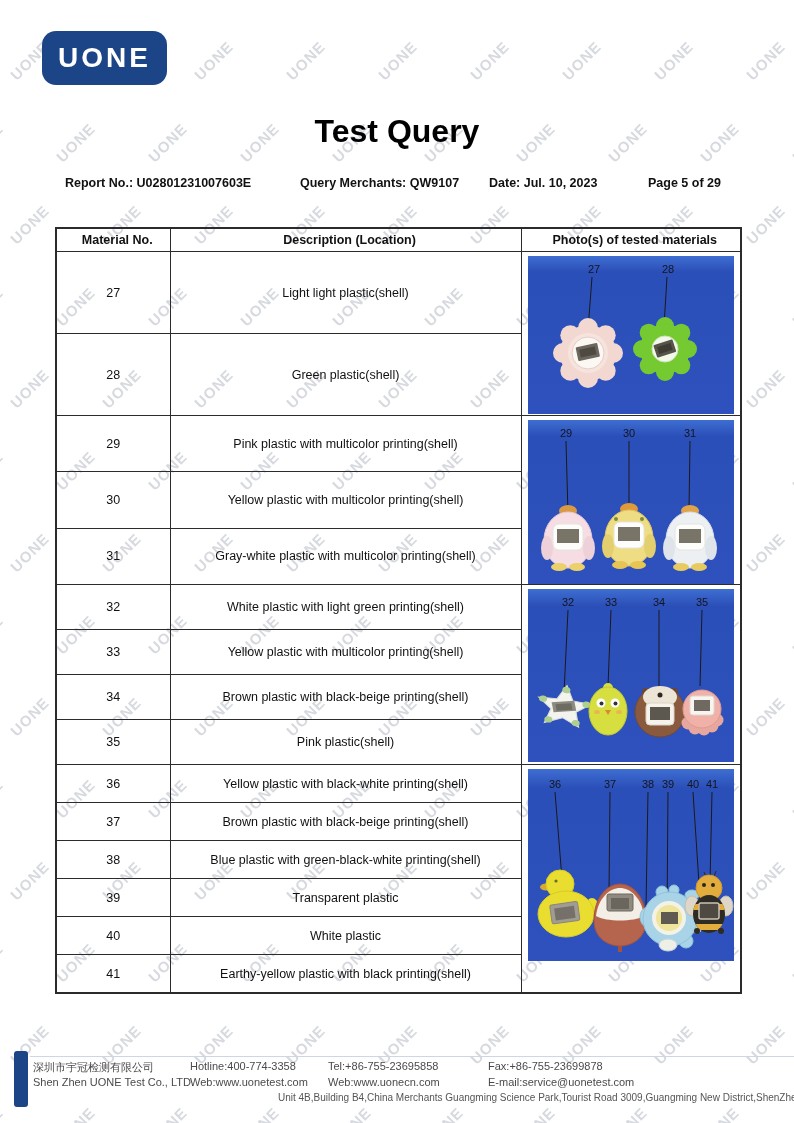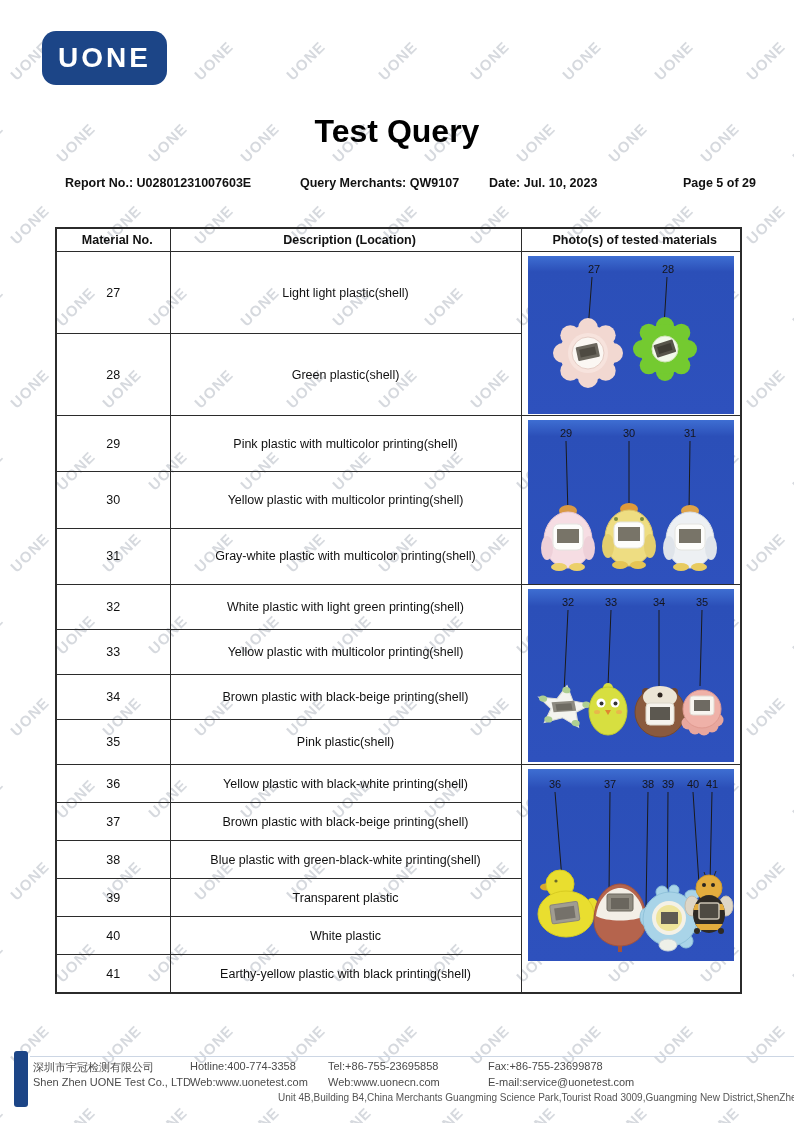--- a/index.html
+++ b/index.html
@@ -17,21 +17,21 @@
     position:absolute;left:42px;top:31px;width:125px;height:54px;background:#1c4587;
     border-radius:14px;display:flex;align-items:center;justify-content:center;
   }
   .logo span{color:#fff;font-weight:bold;font-size:28px;letter-spacing:3px;}
   .title{
     position:absolute;top:113px;left:0;width:100%;text-align:center;
     font-size:32px;font-weight:bold;color:#000;
   }
   .meta{position:absolute;top:176px;left:0;width:100%;height:16px;font-size:12.5px;font-weight:bold;}
   .meta span{position:absolute;white-space:nowrap;}
-  .m1{left:65px;} .m2{left:300px;} .m3{left:489px;} .m4{left:683px;}
+  .m1{left:65px;} .m2{left:300px;} .m3{left:489px;} .m4{left:648px;}
 
   table.report-table{
     position:absolute;left:55px;top:227px;width:685px;border-collapse:collapse;
     table-layout:fixed;background:transparent;border:2px solid #2b2b2b;
   }
   .report-table th,.report-table td{
     border:1px solid #2b2b2b;font-size:12.5px;text-align:center;vertical-align:middle;padding:0;
   }
   .report-table th{height:22px;font-weight:bold;padding-left:8px;}
   tr.g1 td{height:81px;} tr.g2 td{height:55px;} tr.g3 td{height:44px;} tr.g4 td{height:37px;}

